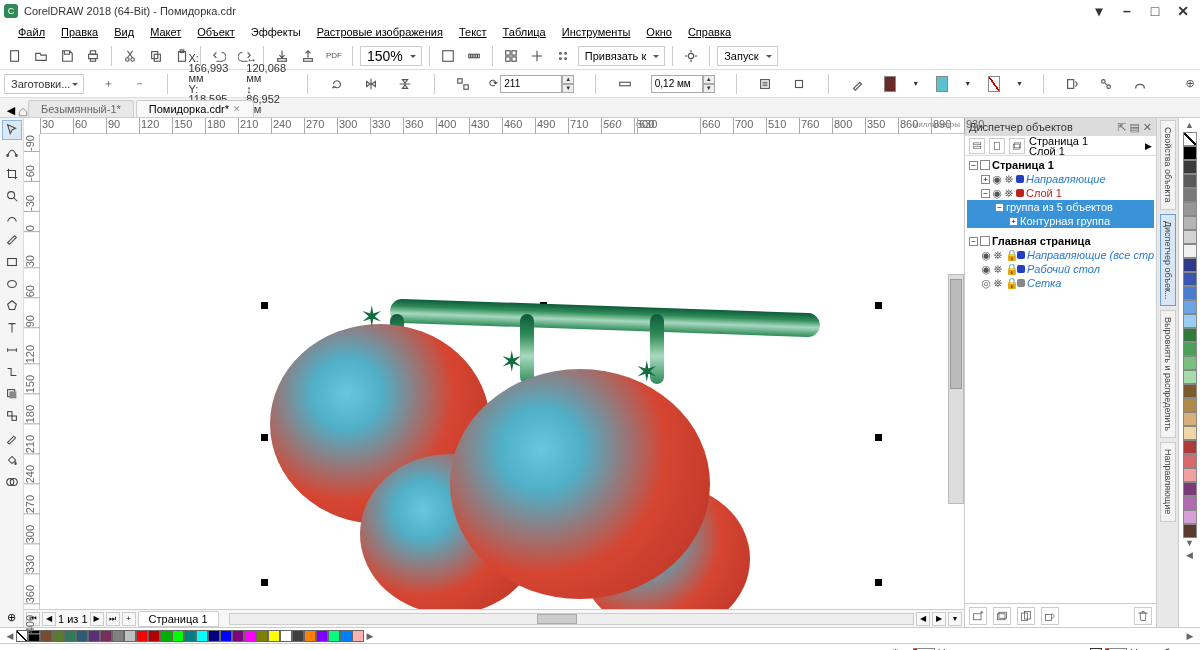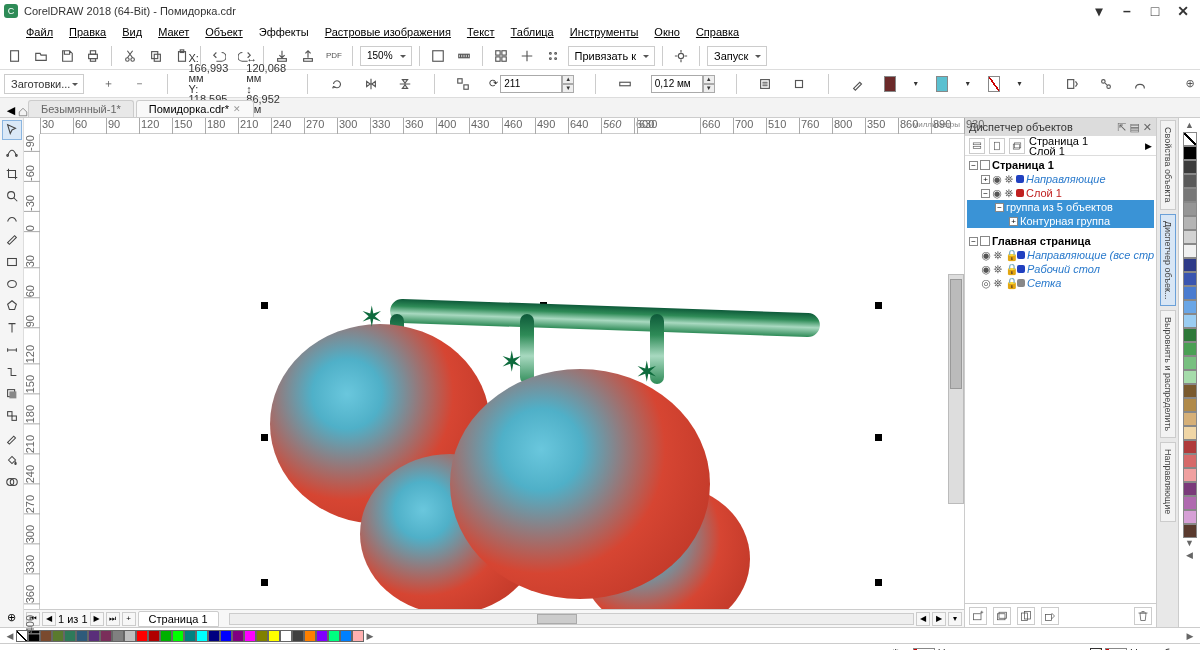--- a/index.html
+++ b/index.html
@@ -1,28 +1,28 @@
 <!DOCTYPE html>
 <html><head>
 <meta charset="utf-8">
 <style>
 *{box-sizing:border-box;margin:0;padding:0;font-family:"Segoe UI",Tahoma,sans-serif;font-size:11px;user-select:none}
 html,body{width:1200px;height:650px;overflow:hidden;background:#fff}
 .titlebar{height:22px;display:flex;align-items:center;padding:0 4px;color:#333}
 .titlebar .logo{width:14px;height:14px;background:#2e8b57;border-radius:3px;margin-right:6px;display:flex;align-items:center;justify-content:center;color:#fff;font-size:9px}
 .titlebar .spacer{flex:1}
 .winbtn{width:26px;height:18px;display:flex;align-items:center;justify-content:center;margin-left:2px;font-size:14px;font-weight:bold}
-.menubar{height:20px;display:flex;align-items:center;padding:0 20px;gap:4px;color:#000}
+.menubar{height:20px;display:flex;align-items:center;padding:0 12px;gap:4px;color:#000}
 .menubar span{padding:2px 6px}
 .menubar span u{text-decoration:underline}
 .toolbar{height:28px;display:flex;align-items:center;padding:0 4px;gap:4px;border-bottom:1px solid #ddd}
 .tbtn{width:22px;height:22px;display:flex;align-items:center;justify-content:center;color:#555;border:1px solid transparent;border-radius:2px}
 .tbtn svg{width:14px;height:14px;stroke:#555;stroke-width:1.3;fill:none}
 .sep{width:1px;height:20px;background:#ccc;margin:0 3px}
-.zoomsel{height:20px;border:1px solid #ccc;padding:0 18px 0 6px;background:#fff;font-size:10px;position:relative;display:flex;align-items:center}
+.zoomsel{height:20px;border:1px solid #ccc;padding:0 18px 0 6px;background:#fff;font-size:14px;position:relative;display:flex;align-items:center}
 .zoomsel:after{content:"";position:absolute;right:5px;top:8px;border:3px solid transparent;border-top-color:#555}
 .dropbtn{height:20px;border:1px solid #ccc;padding:0 18px 0 6px;background:#fff;display:flex;align-items:center;position:relative}
 .dropbtn:after{content:"";position:absolute;right:5px;top:8px;border:3px solid transparent;border-top-color:#555}
 
 .propbar{height:28px;display:flex;align-items:center;padding:0 4px;gap:18px;border-bottom:1px solid #ddd;font-size:10px;color:#333}
 .propbar .coordbox{display:flex;flex-direction:column;gap:1px;font-size:9px;line-height:10px}
 .propbar input{width:62px;height:18px;border:1px solid #aaa;padding:0 3px;font-size:10px}
 .numfield{display:flex;align-items:center}
 .numfield .steppers{display:flex;flex-direction:column}
 .numfield .steppers span{width:12px;height:9px;border:1px solid #aaa;font-size:6px;text-align:center;line-height:7px;background:#eee}
@@ -476,21 +476,21 @@
         <div class="tick" style="left: 198px;">210</div>
         <div class="tick" style="left: 231px;">240</div>
         <div class="tick" style="left: 264px;">270</div>
         <div class="tick" style="left: 297px;">300</div>
         <div class="tick" style="left: 330px;">330</div>
         <div class="tick" style="left: 363px;">360</div>
         <div class="tick" style="left: 396px;">400</div>
         <div class="tick" style="left: 429px;">430</div>
         <div class="tick" style="left: 462px;">460</div>
         <div class="tick" style="left: 495px;">490</div>
-        <div class="tick" style="left: 528px;">640</div>
+        <div class="tick" style="left: 528px;">710</div>
         <div class="tick" style="left: 561px; font-style: italic;">560</div>
         <div class="tick" style="left: 594px;">600</div>
         <div class="tick" style="left: 597px;">630</div>
         <div class="tick" style="left: 660px;">660</div>
         <div class="tick" style="left: 693px;">700</div>
         <div class="tick" style="left: 726px;">510</div>
         <div class="tick" style="left: 759px;">760</div>
         <div class="tick" style="left: 792px;">800</div>
         <div class="tick" style="left: 825px;">350</div>
         <div class="tick" style="left: 858px;">860</div>

